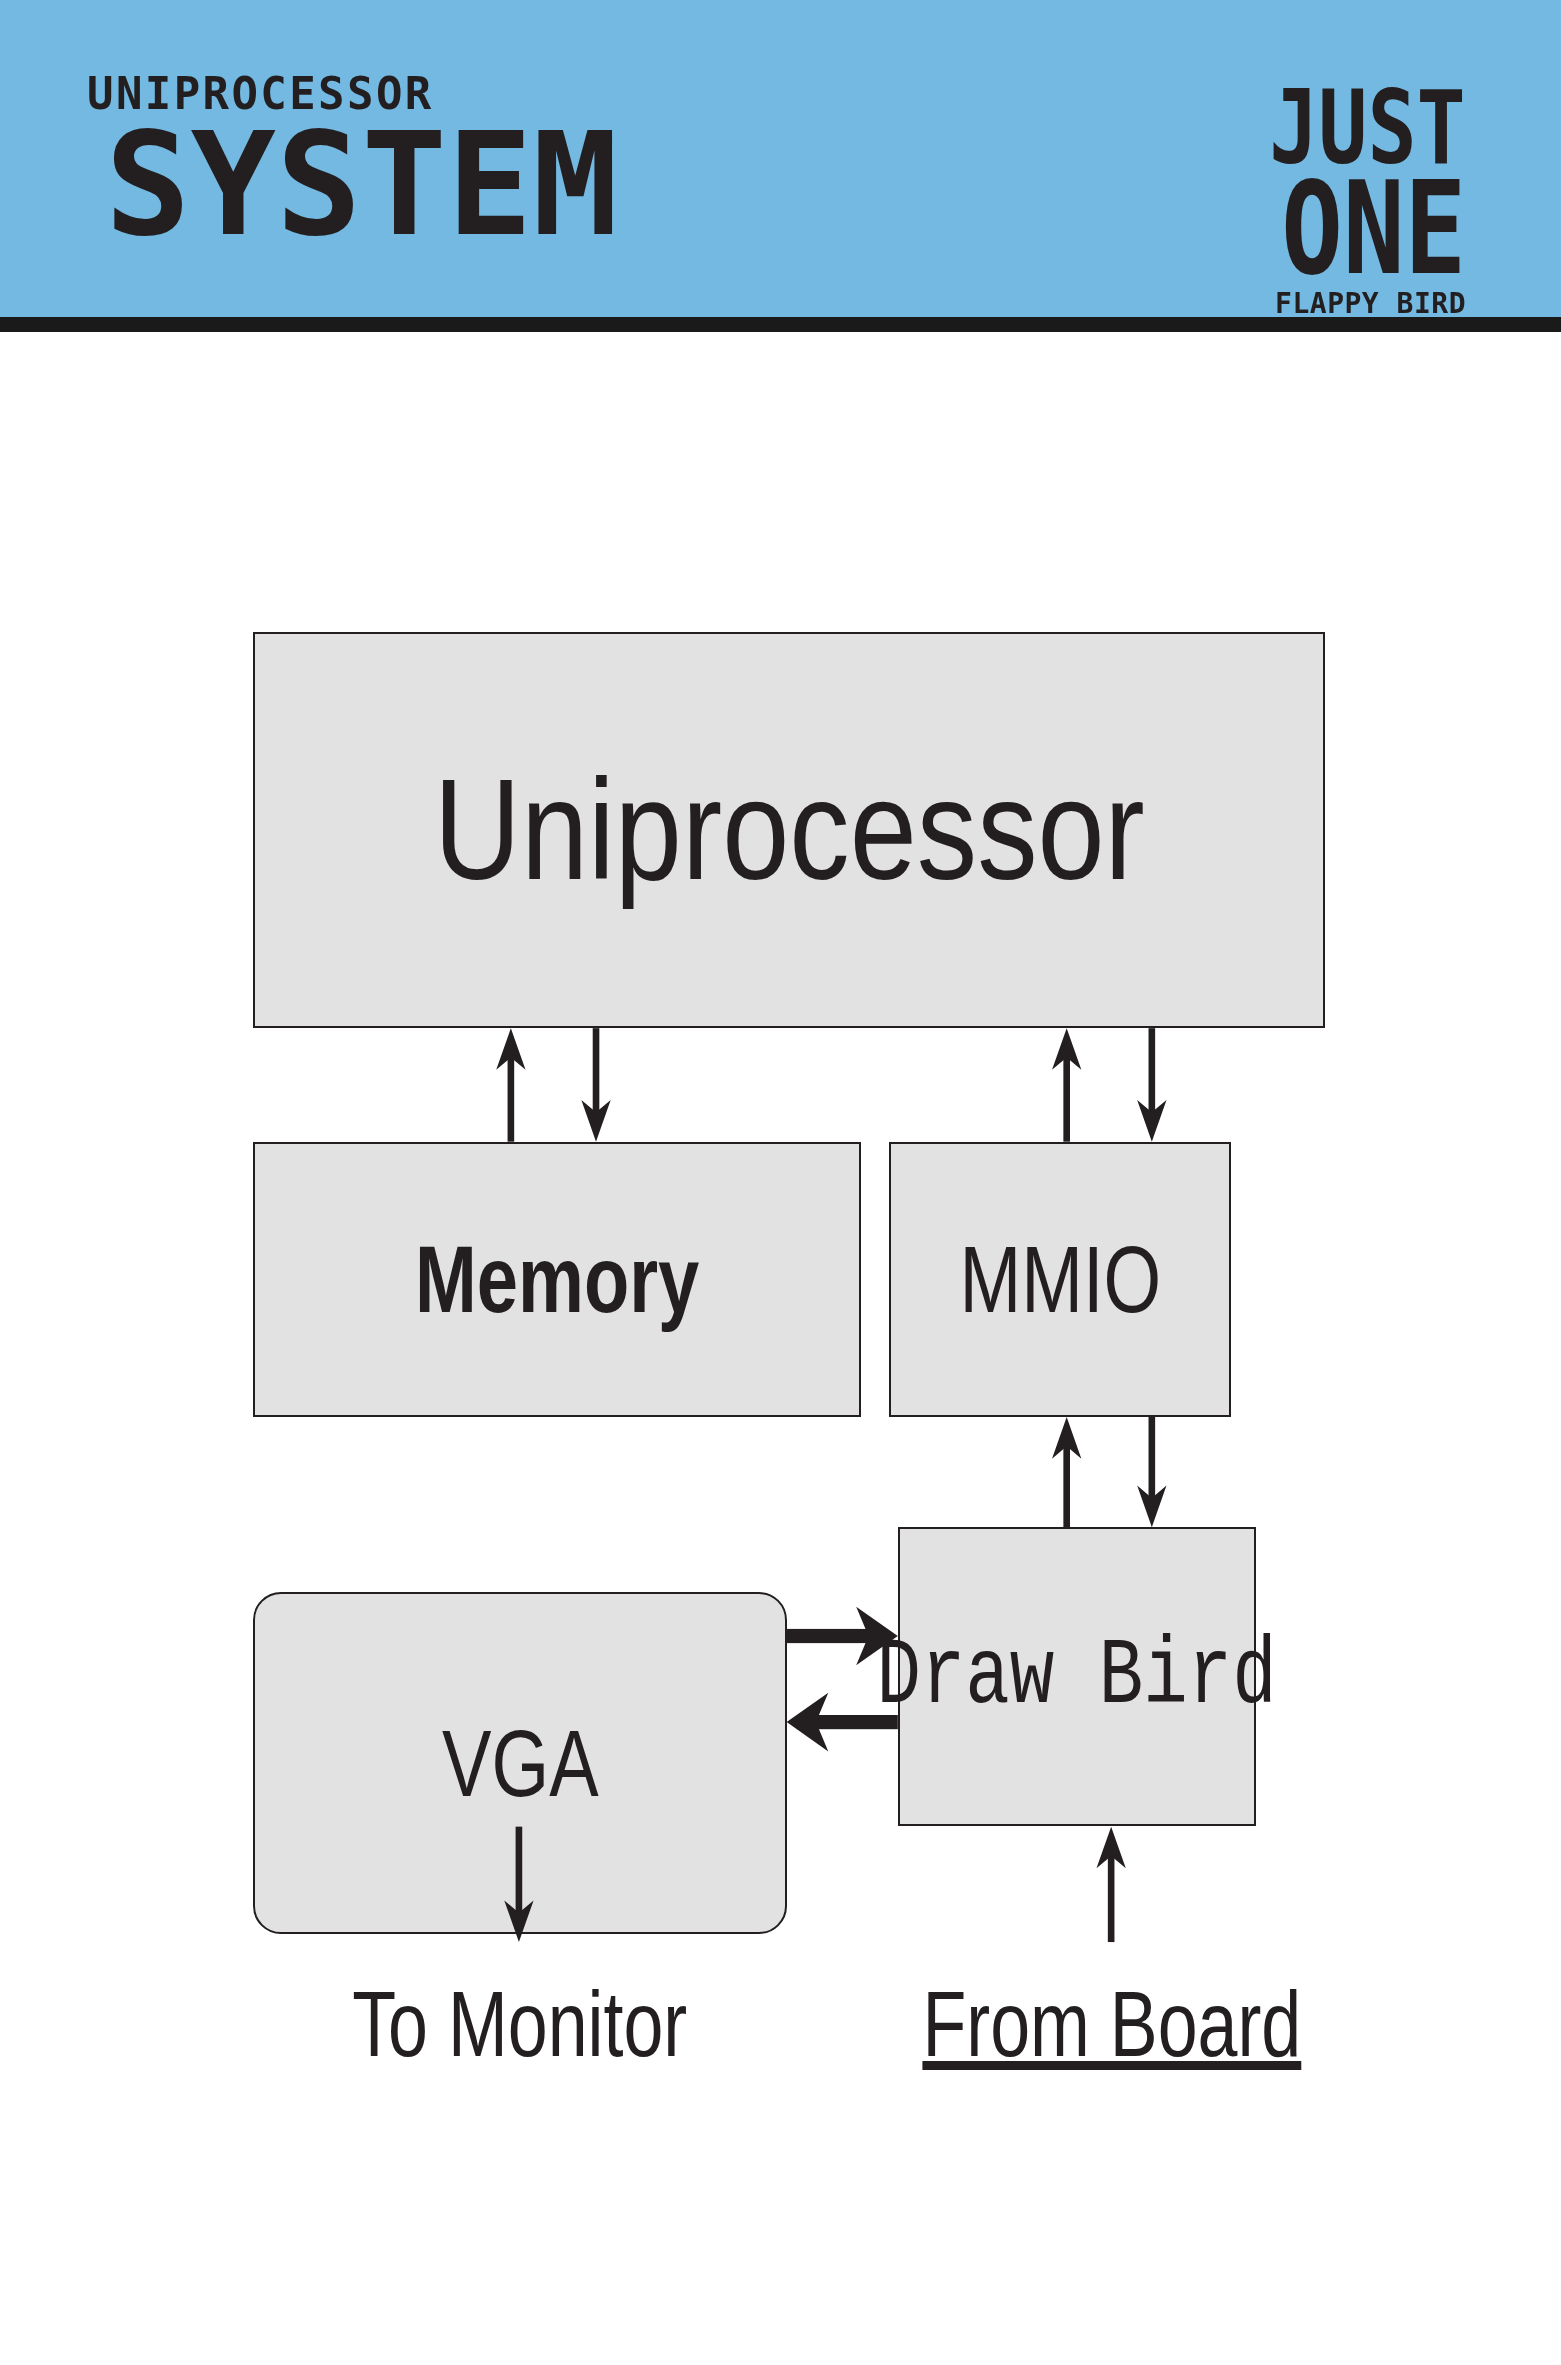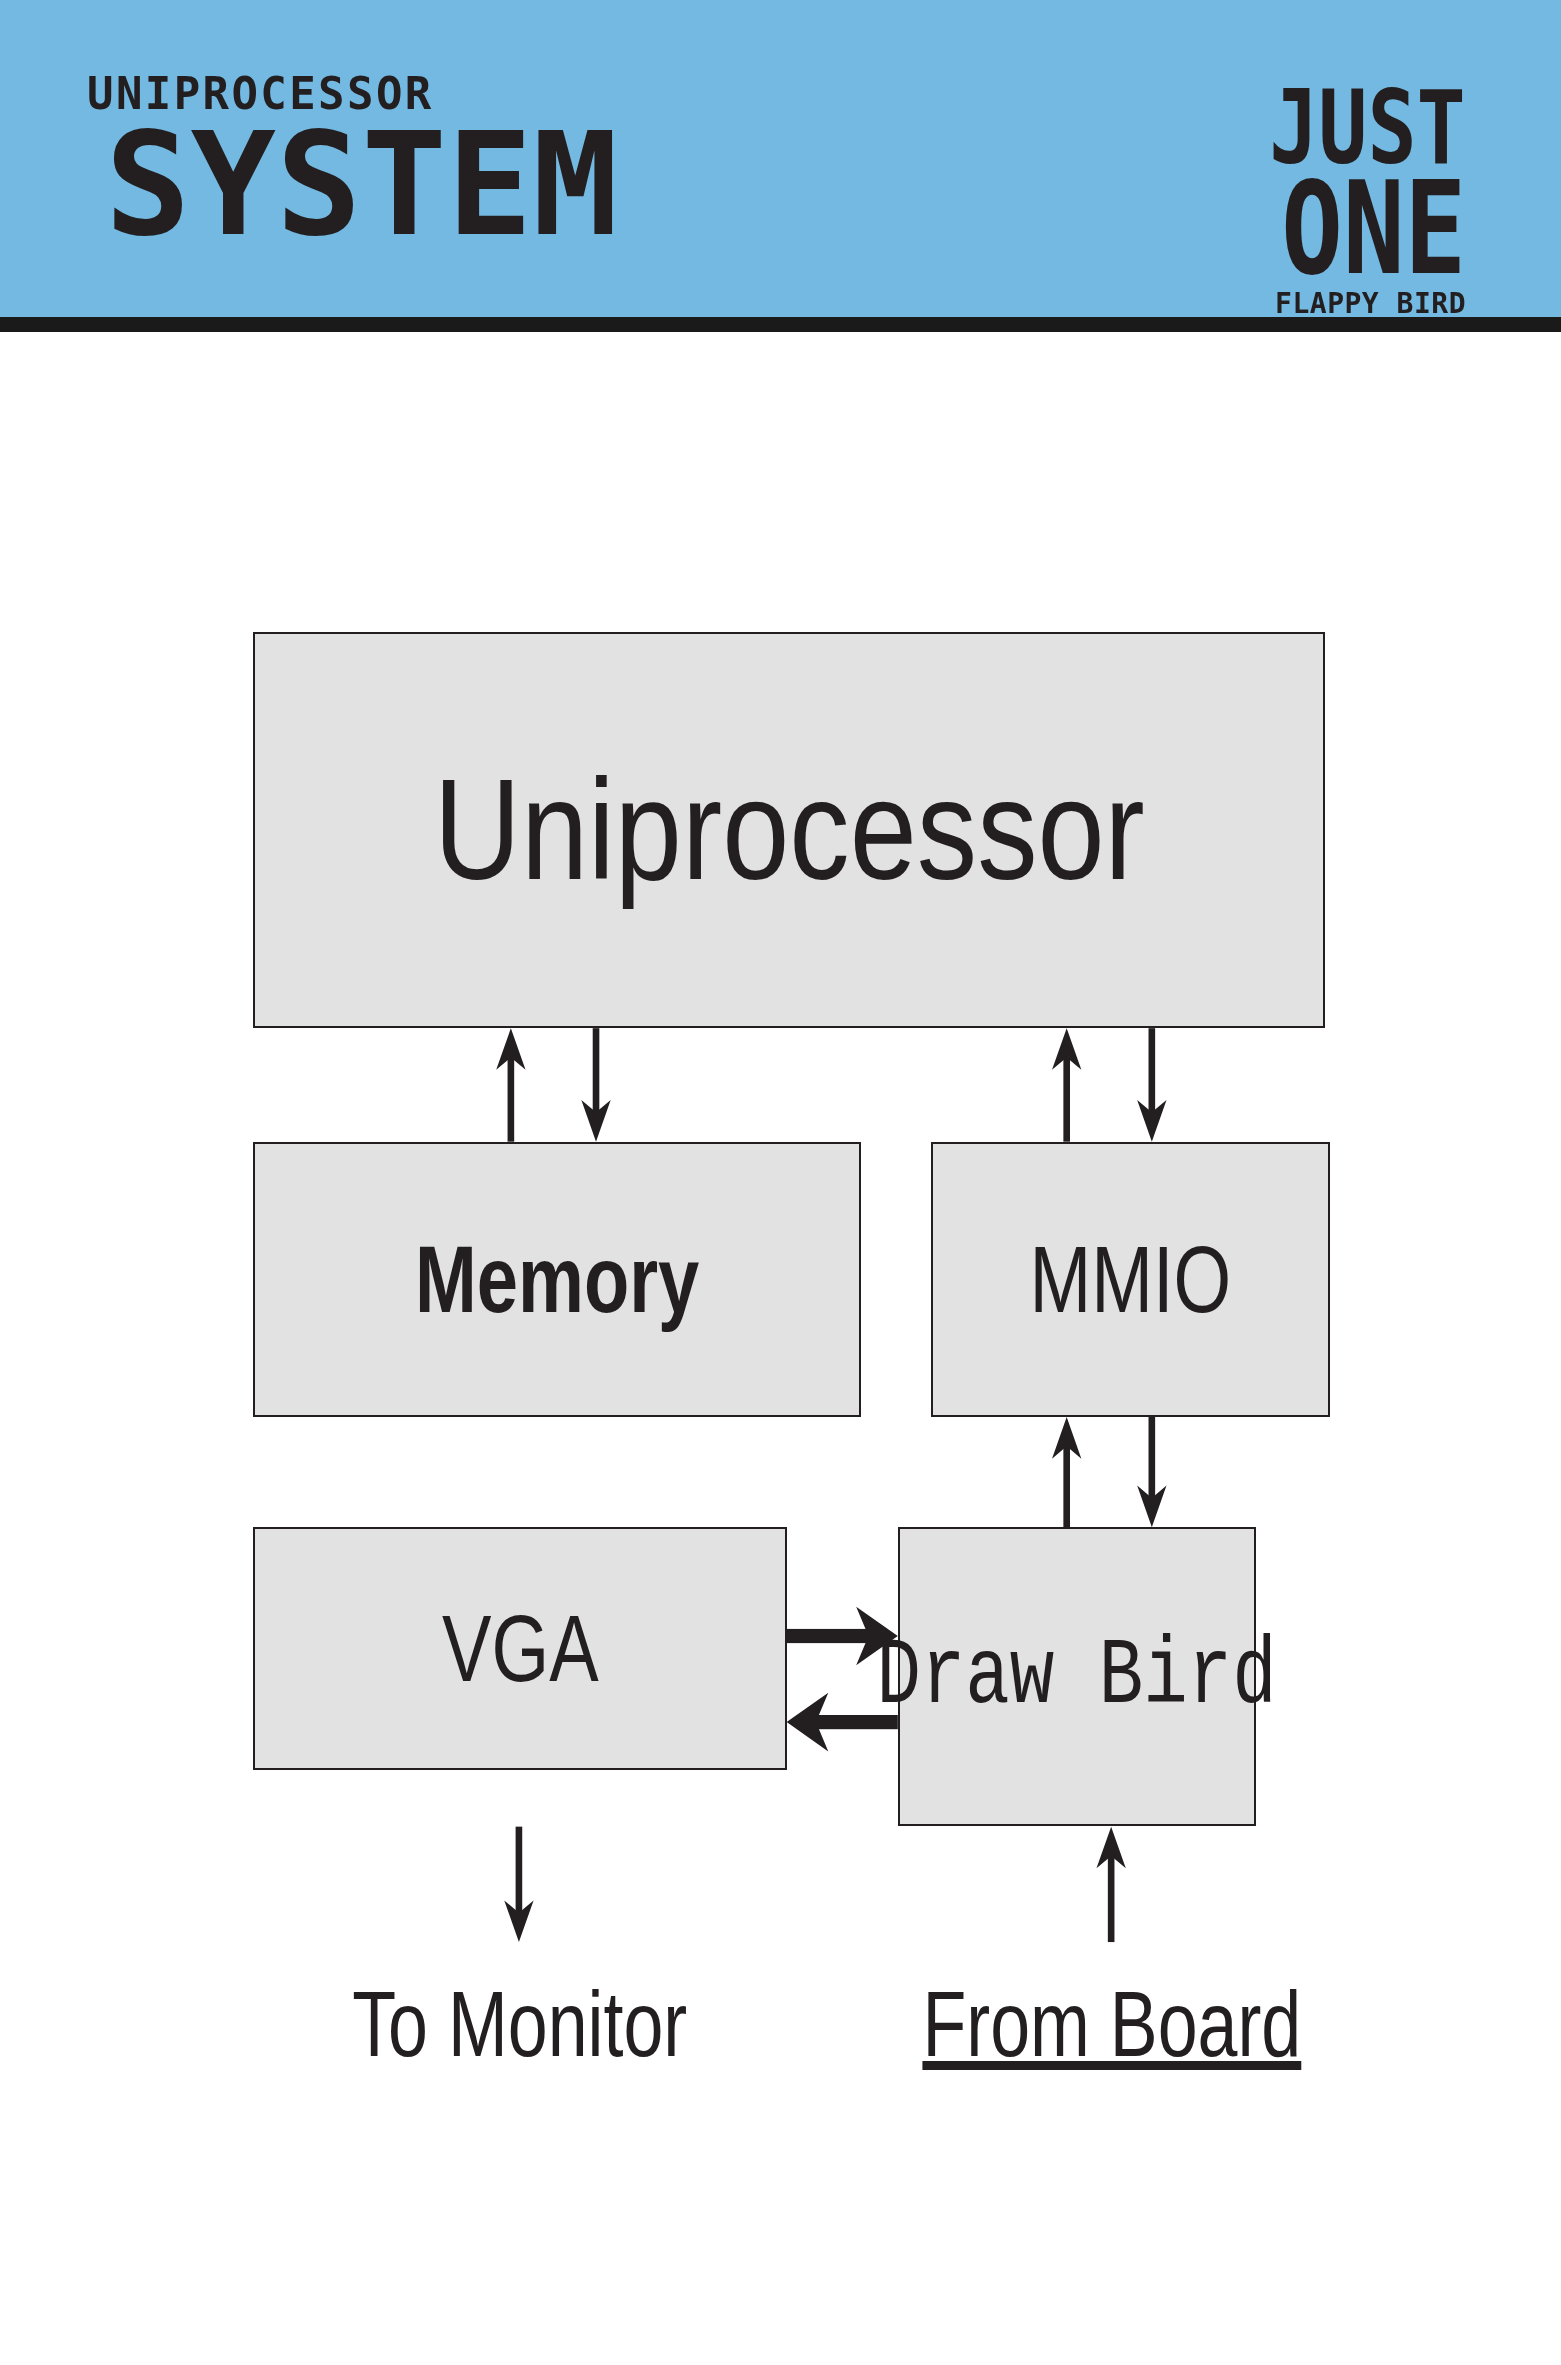--- a/index.html
+++ b/index.html
@@ -23,22 +23,22 @@
   .badge-just{top:77px;font-size:102px;transform:scaleX(0.8);}
   .badge-one{top:165px;font-size:128px;transform:scaleX(0.8);}
   .badge-flappy{top:290px;font-size:28px;letter-spacing:0.5px;}
 
   
   .box{position:absolute;background:var(--boxfill);border:2.8px solid var(--ink);display:flex;align-items:center;justify-content:center;}
   .box-label{display:inline-block;transform:scaleX(0.78);transform-origin:center center;white-space:nowrap;font-size:95px;color:var(--ink);}
   .box-uniprocessor{left:253px;top:632px;width:1072px;height:396px;}
   .box-uniprocessor .box-label{font-size:142px;transform:scaleX(0.85);}
   .box-memory{left:253px;top:1142px;width:608px;height:275px;font-weight:bold;}
-  .box-mmio{left:931px;top:1142px;width:399px;height:275px;}
-  .box-vga{left:253px;top:1527px;width:534px;height:243px;}
+  .box-mmio{left:889px;top:1142px;width:342px;height:275px;}
+  .box-vga{left:253px;top:1592px;width:534px;height:342px;border-radius:28px;}
   .box-drawbird{left:898px;top:1527px;width:358px;height:299px;font-family:Liberation Mono, monospace;}
 
   
   .ext-label{position:absolute;display:flex;align-items:flex-end;justify-content:center;height:114px;top:1963px;}
   .ext-label span{display:inline-block;transform:scaleX(0.78);white-space:nowrap;font-size:92px;color:var(--ink);}
   .ext-monitor{left:253px;width:534px;}
   .ext-board{left:898px;width:427px;text-decoration:underline;}
 
   
   .arrows{position:absolute;left:0;top:0;width:1561px;height:2413px;pointer-events:none;}

